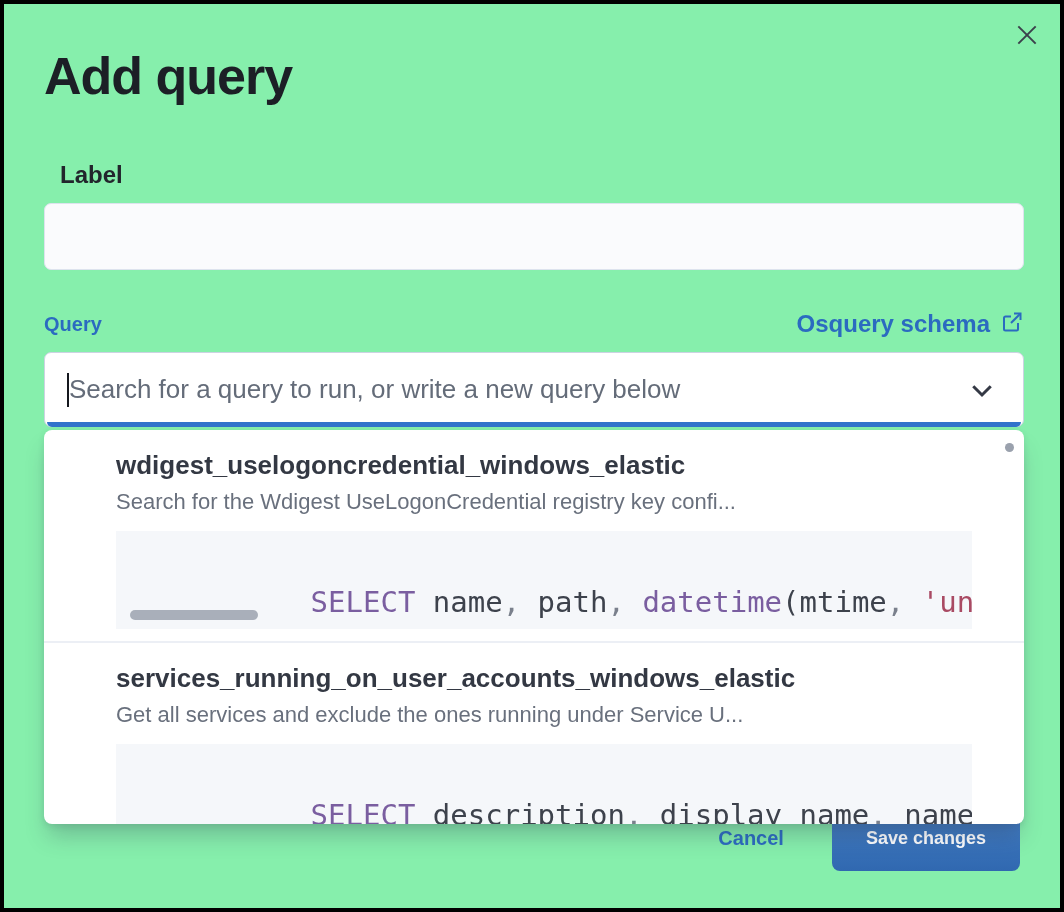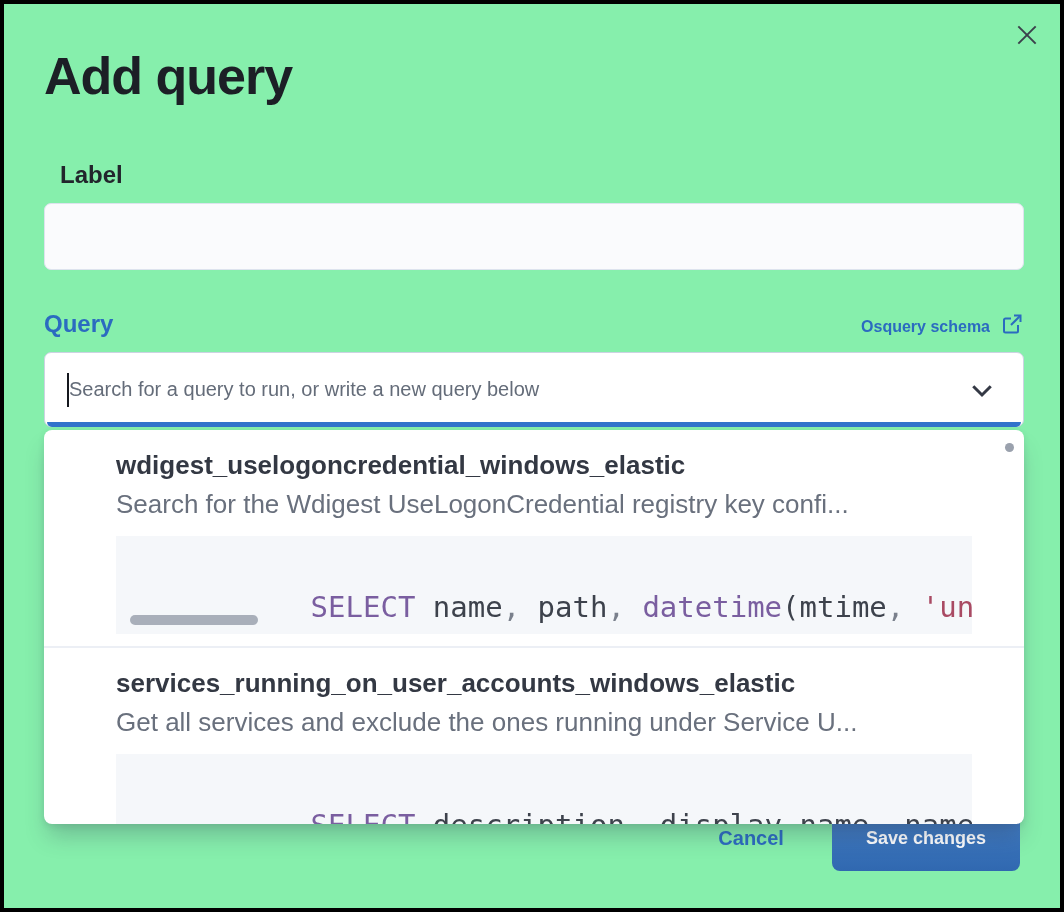--- a/index.html
+++ b/index.html
@@ -20,53 +20,53 @@
   .field-label { position:absolute; left:40px; font-size:24px; font-weight:700; color:#22252c; }
   .label-label { top:157px;margin-left:16px; }
 
   .label-input { position:absolute; left:40px; top:199px; width:980px; height:67px;
     background:#fafbfd; border:1px solid #dde3ee; border-radius:7px; font-size:26px; padding:0 22px;
     color:#1c1f26; outline:none; }
 
   
   .query-row { position:absolute; left:40px; top:306px; width:980px; display:flex;
     justify-content:space-between; align-items:center; }
-  .query-label { position:static; color:#2b6bc0; font-size:24px; font-weight:700; }
-  .schema-link { display:flex; align-items:flex-end; gap:10px; color:#2b6bc0; font-size:16px;
+  .query-label { position:static; color:#2b6bc0; font-size:20px; font-weight:700; }
+  .schema-link { display:flex; align-items:flex-start; gap:10px; color:#2b6bc0; font-size:24px;
     font-weight:700; text-decoration:none; cursor:pointer; }
   .schema-link svg { width:24px; height:24px; stroke:#2b6bc0; stroke-width:2; fill:none; }
 
   
   .combobox { position:absolute; left:40px; top:348px; width:980px; height:75px; background:#fff;
     border:1px solid #ccd3e2; border-radius:7px; display:flex; align-items:center; padding:0 26px 0 22px;
     z-index:4; cursor:text; }
   .focus-bar { position:absolute; left:2px; right:2px; bottom:-1px; height:5px; background:#3173cb;
     border-radius:0 0 6px 6px; }
   .text-caret { display:inline-block; width:2px; height:34px; background:#15181e; margin-right:0px; }
-  .cb-placeholder { flex:1; font-size:20px; color:#646c79; white-space:nowrap; overflow:hidden; }
+  .cb-placeholder { flex:1; font-size:26px; color:#646c79; white-space:nowrap; overflow:hidden; }
   .chevron { width:30px; height:30px; stroke:#343945; stroke-width:2.4; fill:none; cursor:pointer; }
 
   
   .footer { position:absolute; top:800px; right:40px; height:68px; display:flex; align-items:center;
     gap:48px; z-index:1; }
   .cancel-btn { background:none; border:none; color:#2b6bc0; font-size:20px; font-weight:700;
     font-family:inherit; cursor:pointer; }
   .save-btn { height:66px; padding:0 34px; background:linear-gradient(#4480c7,#3068b0);
     border:none; border-radius:8px; color:#fff; font-size:18px; font-weight:700;
     font-family:inherit; cursor:pointer; }
 
   
   .panel { position:absolute; left:40px; top:426px; width:980px; height:394px; background:#fff;
     border-radius:8px; box-shadow:0 16px 22px -4px rgba(55,65,85,.28), 0 2px 6px rgba(55,65,85,.12);
     overflow:hidden; z-index:5; padding-top:20px; }
   .scroll-dot { position:absolute; top:13px; right:10px; width:9px; height:9px; border-radius:50%;
     background:#9aa1ad; }
   .opt-title { margin:0 50px 0 72px; font-size:26px; font-weight:700; color:#333843;
     white-space:nowrap; overflow:hidden; }
-  .opt-desc { margin:8px 50px 0 72px; font-size:26px; color:#69707d; white-space:nowrap; overflow:hidden; }
+  .opt-desc { margin:8px 50px 0 72px; font-size:22px; color:#69707d; white-space:nowrap; overflow:hidden; }
   .code { position:relative; margin:16px 52px 0 72px; height:98px; background:#f5f7fa;
     overflow:hidden; }
   .code-line { padding:20px 0 0 20px; font-family:"DejaVu Sans Mono", monospace; font-size:29px;
     white-space:pre; }
   .tk-kw { color:#7a5ea0; }
   .tk-id { color:#3d424c; }
   .tk-pt { color:#7a808c; }
   .tk-st { color:#a94a63; }
   .hthumb { position:absolute; left:14px; bottom:9px; width:128px; height:10px; border-radius:5px;
     background:#a9afba; }

